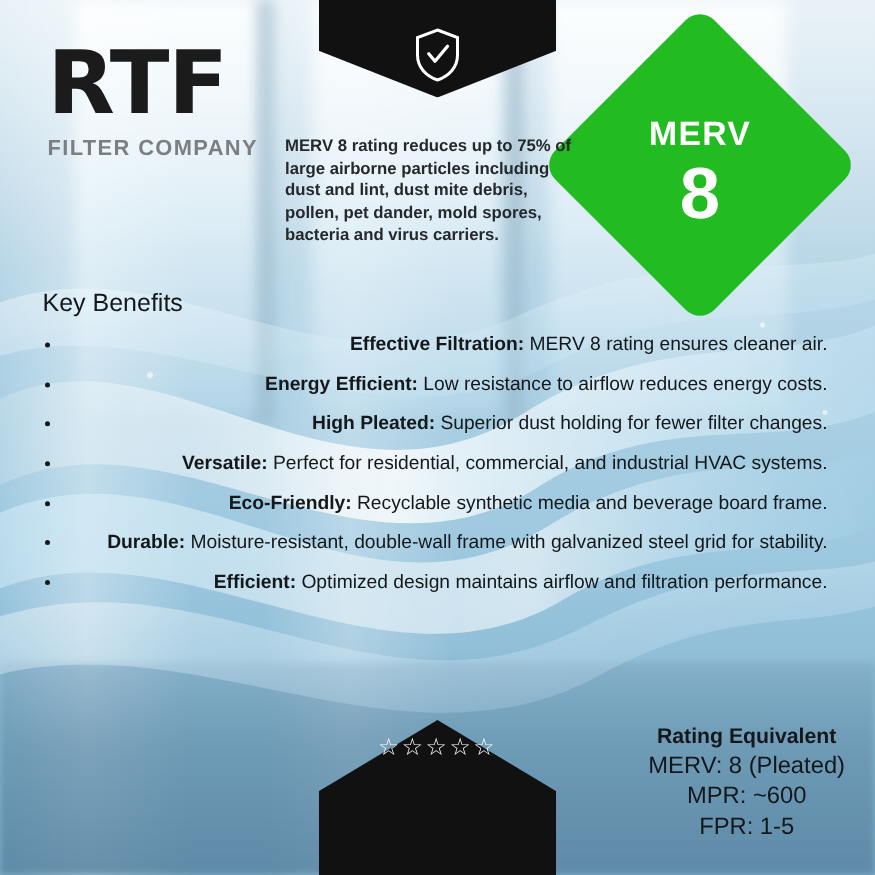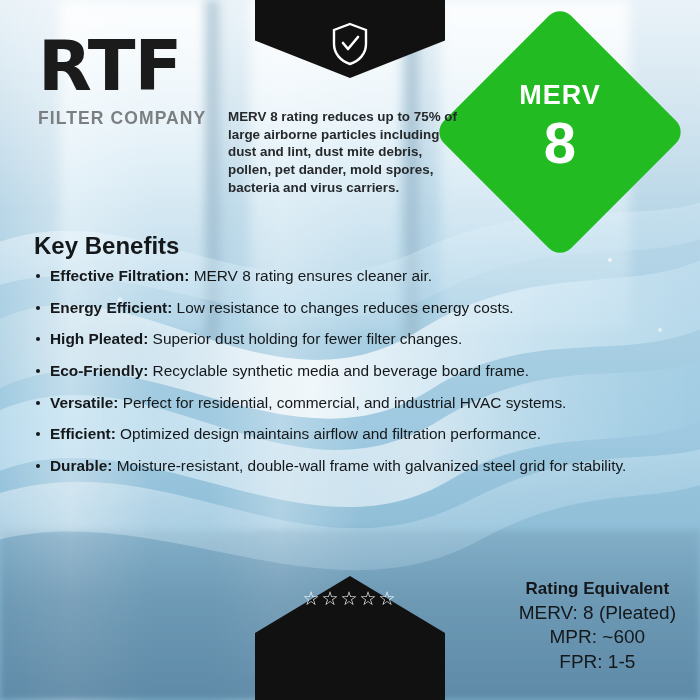--- a/index.html
+++ b/index.html
@@ -155,21 +155,21 @@
     left: 470px;
     width: 180px;
     height: 180px;
     background: #22bb22;
     transform: rotate(45deg);
     border-radius: 16px;
     z-index: 5;
   }
   .merv-text {
     position: absolute;
-    top: 38px;
+    top: 50px;
     left: 470px;
     width: 180px;
     height: 180px;
     display: flex;
     flex-direction: column;
     align-items: center;
     justify-content: center;
     z-index: 6;
     color: #ffffff;
     text-align: center;
@@ -185,34 +185,35 @@
     font-weight: 700;
     line-height: 1.05;
     margin-top: 4px;
   }
 
   
   .benefits-title {
     position: absolute;
     top: 232px;
     left: 34px;
-    font-size: 24px;
-    font-weight: 700;
+    font-size: 20px;
+    font-weight: 400;
     color: #14181b;
     z-index: 6;
   }
   .benefits-list {
     position: absolute;
     top: 266px;
     left: 34px;
     width: 628px;
     z-index: 6;
     margin: 0;
     padding: 0;
     list-style: none;
+    text-align: right;
   }
   .benefits-list li {
     position: relative;
     padding-left: 16px;
     margin-bottom: 11px;
     font-size: 15.4px;
     line-height: 1.34;
     color: #14181b;
   }
   .benefits-list li::before {
@@ -303,26 +304,26 @@
 
   <div class="merv-diamond"></div>
   <div class="merv-text">
     <div class="merv-word">MERV</div>
     <div class="merv-num">8</div>
   </div>
 
   <div class="benefits-title">Key Benefits</div>
   <ul class="benefits-list" id="benefits-list">
       <li><b>Effective Filtration:</b><span> MERV 8 rating ensures cleaner air.</span></li>
-      <li><b>Energy Efficient:</b><span> Low resistance to changes reduces energy costs.</span></li>
+      <li><b>Energy Efficient:</b><span> Low resistance to airflow reduces energy costs.</span></li>
       <li><b>High Pleated:</b><span> Superior dust holding for fewer filter changes.</span></li>
+      <li><b>Versatile:</b><span> Perfect for residential, commercial, and industrial HVAC systems.</span></li>
       <li><b>Eco-Friendly:</b><span> Recyclable synthetic media and beverage board frame.</span></li>
-      <li><b>Versatile:</b><span> Perfect for residential, commercial, and industrial HVAC systems.</span></li>
+      <li><b>Durable:</b><span> Moisture-resistant, double-wall frame with galvanized steel grid for stability.</span></li>
       <li><b>Efficient:</b><span> Optimized design maintains airflow and filtration performance.</span></li>
-      <li><b>Durable:</b><span> Moisture-resistant, double-wall frame with galvanized steel grid for stability.</span></li>
     </ul>
 
   <div class="bottom-banner"></div>
   <div class="stars" id="stars-row"><span>☆</span><span>☆</span><span>☆</span><span>☆</span><span>☆</span></div>
 
   <div class="rating-box">
     <div class="rating-title">Rating Equivalent</div>
     <div id="rating-lines">
         <div class="rating-line">MERV: 8 (Pleated)</div>
         <div class="rating-line">MPR: ~600</div>

